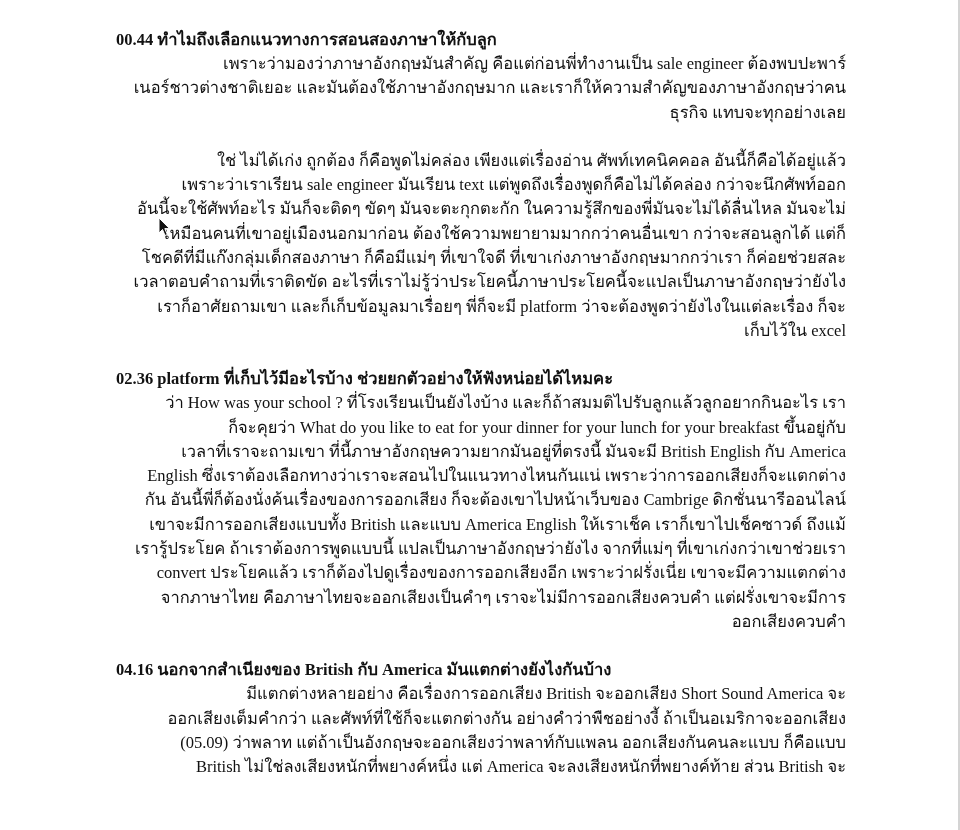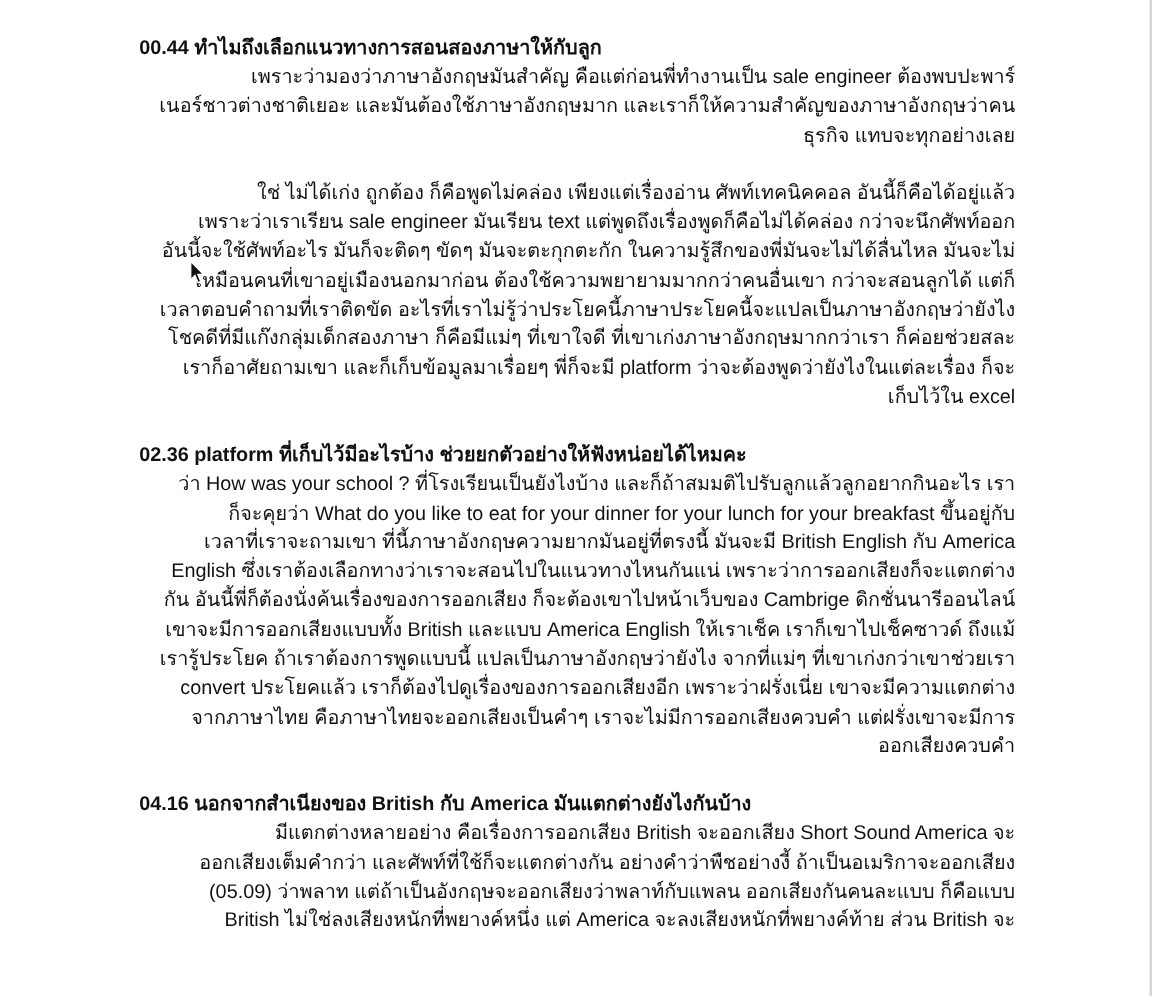--- a/index.html
+++ b/index.html
@@ -32,20 +32,21 @@
       background: #d4d4d4;
     }
     .content {
       position: absolute;
       left: 116px;
       top: 28px;
       width: 730px;
     }
     .section {
       margin-bottom: 24px;
+      font-family: Liberation Serif, serif;
     }
     .heading {
       font-weight: bold;
       font-size: 16.5px;
       line-height: 24px;
       white-space: nowrap;
     }
     .para {
       font-size: 16.5px;
       line-height: 24.3px;
@@ -81,22 +82,22 @@
         <span class="line">ธุรกิจ แทบจะทุกอย่างเลย</span>
       </div>
     </div>
 
     <div class="section">
       <div class="para">
         <span class="line indent">ใช่ ไม่ได้เก่ง ถูกต้อง ก็คือพูดไม่คล่อง เพียงแต่เรื่องอ่าน ศัพท์เทคนิคคอล อันนี้ก็คือได้อยู่แล้ว</span>
         <span class="line">เพราะว่าเราเรียน  sale engineer มันเรียน text  แต่พูดถึงเรื่องพูดก็คือไม่ได้คล่อง กว่าจะนึกศัพท์ออก</span>
         <span class="line">อันนี้จะใช้ศัพท์อะไร มันก็จะติดๆ ขัดๆ มันจะตะกุกตะกัก ในความรู้สึกของพี่มันจะไม่ได้ลื่นไหล มันจะไม่</span>
         <span class="line">เหมือนคนที่เขาอยู่เมืองนอกมาก่อน ต้องใช้ความพยายามมากกว่าคนอื่นเขา กว่าจะสอนลูกได้ แต่ก็</span>
+        <span class="line">โชคดีที่มีแก๊งกลุ่มเด็กสองภาษา ก็คือมีแม่ๆ ที่เขาใจดี ที่เขาเก่งภาษาอังกฤษมากกว่าเรา ก็ค่อยช่วยสละ</span>
         <span class="line">เวลาตอบคำถามที่เราติดขัด อะไรที่เราไม่รู้ว่าประโยคนี้ภาษาประโยคนี้จะแปลเป็นภาษาอังกฤษว่ายังไง</span>
-        <span class="line">โชคดีที่มีแก๊งกลุ่มเด็กสองภาษา ก็คือมีแม่ๆ ที่เขาใจดี ที่เขาเก่งภาษาอังกฤษมากกว่าเรา ก็ค่อยช่วยสละ</span>
         <span class="line">เราก็อาศัยถามเขา และก็เก็บข้อมูลมาเรื่อยๆ พี่ก็จะมี platform ว่าจะต้องพูดว่ายังไงในแต่ละเรื่อง ก็จะ</span>
         <span class="line">เก็บไว้ใน excel</span>
       </div>
     </div>
 
     <div class="section">
       <div class="heading">02.36  platform ที่เก็บไว้มีอะไรบ้าง ช่วยยกตัวอย่างให้ฟังหน่อยได้ไหมคะ</div>
       <div class="para">
         <span class="line">ว่า How was your school ? ที่โรงเรียนเป็นยังไงบ้าง และก็ถ้าสมมติไปรับลูกแล้วลูกอยากกินอะไร เรา</span>
         <span class="line">ก็จะคุยว่า What do you like to eat for your dinner for your lunch for your breakfast ขึ้นอยู่กับ</span>

